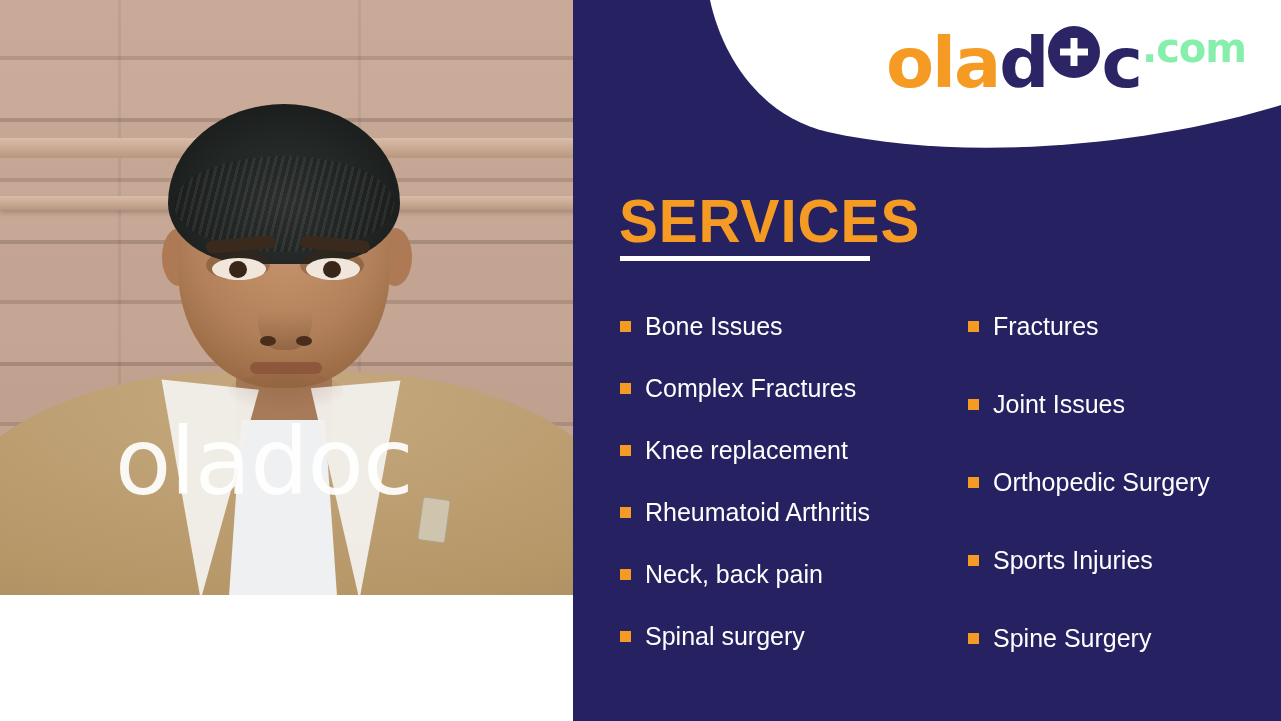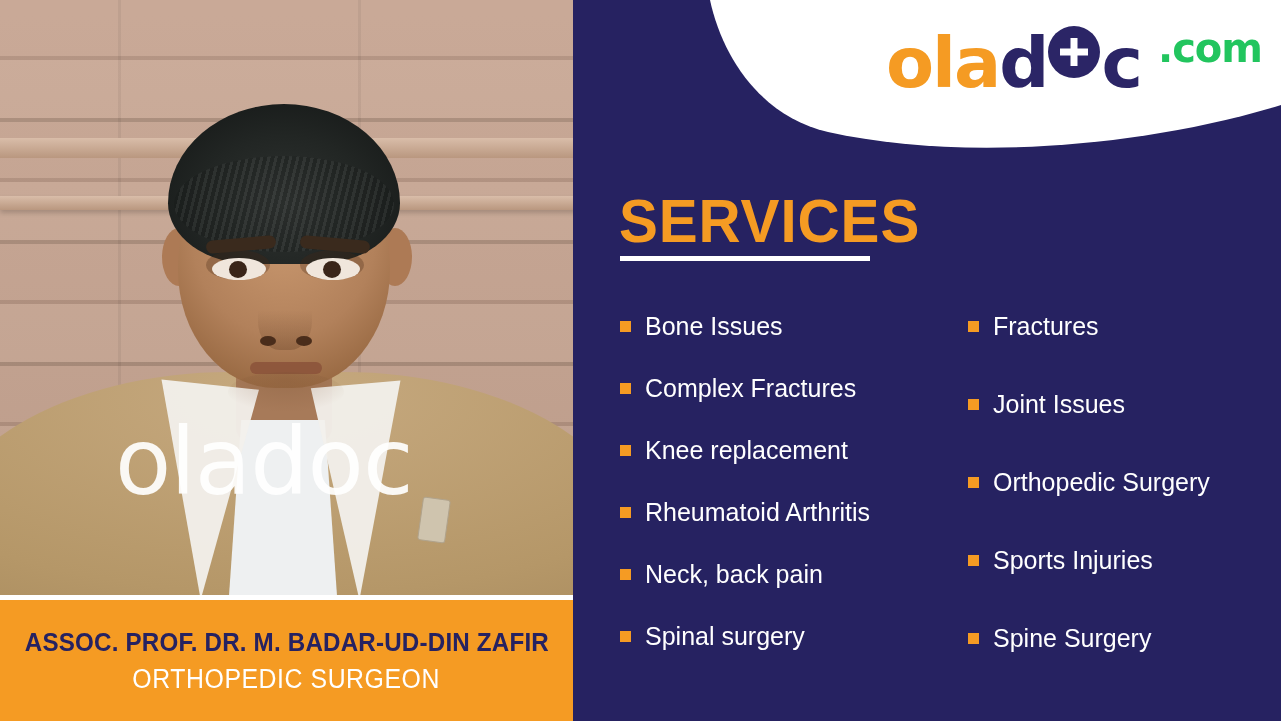--- a/index.html
+++ b/index.html
@@ -96,21 +96,21 @@
   #logo{position:absolute;left:886px;top:28px;height:72px;display:flex;align-items:flex-start;
     font-family:"DejaVu Sans", sans-serif;font-weight:bold;letter-spacing:-2px;}
   #logo .ola{color:#F59B23;font-size:70px;line-height:70px;}
   #logo .d{color:#2B2566;font-size:70px;line-height:70px;}
   #logo .o-plus{position:relative;display:inline-block;width:52px;height:52px;border-radius:50%;
     background:#2B2566;margin:0 1px;top:-2px;}
   #logo .o-plus::before,#logo .o-plus::after{content:"";position:absolute;background:#fff;}
   #logo .o-plus::before{left:50%;top:12px;width:7px;height:28px;transform:translateX(-50%);}
   #logo .o-plus::after{top:50%;left:12px;height:7px;width:28px;transform:translateY(-50%);}
   #logo .c{color:#2B2566;font-size:70px;line-height:70px;}
-  #logo .dotcom{color:#22c55e;font-size:40px;line-height:40px;letter-spacing:-1px;margin-left:17px;}
+  #logo .dotcom{color:#86efac;font-size:40px;line-height:40px;letter-spacing:-1px;margin-left:1px;}
 
   
   #services-title{position:absolute;left:619px;top:190px;color:#F59B23;font-weight:bold;font-size:62px;
     line-height:62px;letter-spacing:1px;transform:scaleX(.94);transform-origin:left center;}
   #services-underline{position:absolute;left:620px;top:256px;width:250px;height:5px;background:#ffffff;}
 
   .svc-col{position:absolute;}
   #col-left{left:620px;top:312px;width:330px;}
   #col-right{left:968px;top:312px;width:300px;}
   .svc-item{display:flex;align-items:flex-start;color:#ffffff;font-size:25px;line-height:28px;font-weight:300;
@@ -157,24 +157,20 @@
       <div class="nostril l"></div>
       <div class="nostril r"></div>
       <div class="mouth"></div>
       <div class="chin"></div>
 
       <div id="watermark">oladoc</div>
     </div>
 
     <div id="photo-divider"></div>
 
-    <div id="name-banner">
-      <div id="doctor-name">ASSOC. PROF. DR. M. BADAR-UD-DIN ZAFIR</div>
-      <div id="doctor-specialty">ORTHOPEDIC SURGEON</div>
-    </div>
   </div>
 
   <div id="header-curve">
     <svg viewBox="0 0 708 160" preserveAspectRatio="none" aria-hidden="true">
       <rect x="0" y="0" width="708" height="160" fill="#262261"></rect>
       <path d="M137,0 L708,0 L708,105 C560,150 380,160 255,132 C190,117 150,60 137,0 Z" fill="#FFFFFF"></path>
     </svg>
   </div>
 
   <div id="logo">

